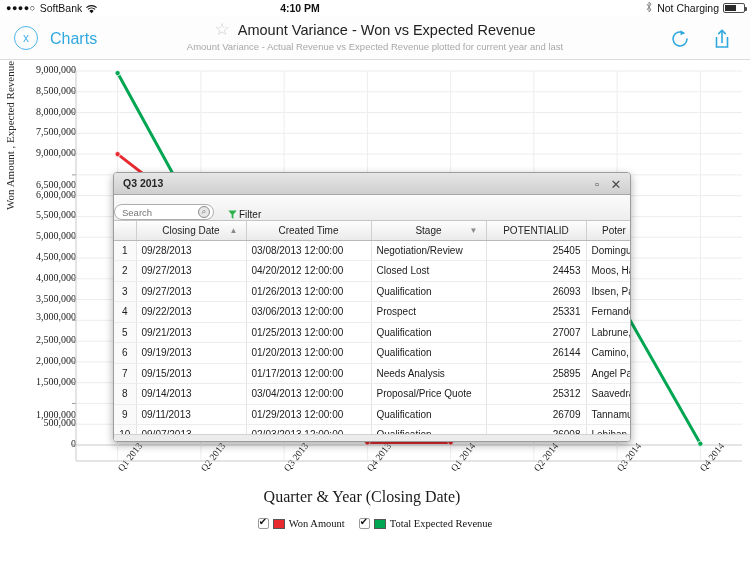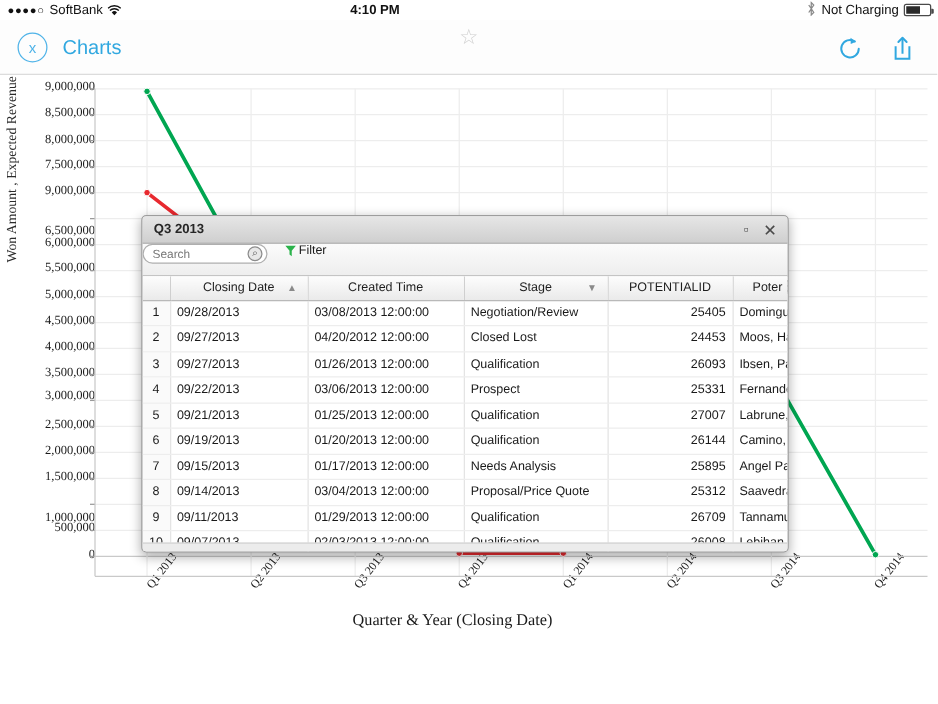--- a/index.html
+++ b/index.html
@@ -74,21 +74,21 @@
     font-family: "Liberation Serif", serif; text-align: right; white-space: nowrap;
   }
   .ytickcol { position: absolute; left: 14px; top: 0; width: 62px; height: 400px; }
   .xtick {
     position: absolute; font-size: 9.5px; color: #1a1a1a;
     transform: rotate(-52deg); transform-origin: left top;
     font-family: "Liberation Serif", serif; white-space: nowrap;
   }
   .xaxis-title {
     position: absolute; left: 0; top: 428px; width: 724px; text-align: center;
-    font-size: 13px; color: #1a1a1a; font-family: "Liberation Serif", serif;
+    font-size: 16px; color: #1a1a1a; font-family: "Liberation Serif", serif;
   }
   .legend {
     position: absolute; left: 0; top: 458px; width: 750px;
     display: flex; align-items: center; justify-content: center; gap: 14px;
     font-size: 10.5px; color: #111; font-family: "Liberation Serif", serif;
   }
   .legend-item { display: flex; align-items: center; gap: 4px; cursor: pointer; }
   .legend-chk {
     width: 11px; height: 11px; border: 1px solid #9a9a9a; background: #fff;
     border-radius: 2px; position: relative; display: inline-block;
@@ -113,21 +113,21 @@
   }
   .popup-btn {
     position: absolute; top: 4px; width: 14px; height: 14px; cursor: pointer;
     display: flex; align-items: center; justify-content: center;
     font-size: 11px; color: #4a4a4a;
   }
   .btn-max { right: 26px; }
   .btn-close { right: 7px; font-size: 13px; }
   .popup-toolbar {
     height: 26px; background: linear-gradient(#fbfbfb, #eeeeee);
-    border-bottom: 1px solid #c4c4c4; display: flex; align-items: flex-start; padding-left: 0; gap: 14px;
+    border-bottom: 1px solid #c4c4c4; display: flex; align-items: flex-end; padding-left: 0; gap: 14px;
   }
   .searchbox {
     width: 100px; height: 16px; border: 1px solid #aeaeae; border-radius: 9px;
     background: #fff; display: flex; align-items: center; position: relative;
   }
   .searchbox input {
     border: none; outline: none; background: transparent;
     font-size: 9.5px; width: 74px; margin-left: 7px; color: #333;
     font-family: "Liberation Sans", sans-serif;
   }
@@ -198,21 +198,23 @@
     </div>
   </div>
 
   <div class="navbar">
     <div class="nav-close">x</div>
     <div class="nav-back-label">Charts</div>
 
     <div class="nav-title-wrap">
       <div class="nav-title-row">
         <span class="nav-star">☆</span>
-      </div>
+        <span class="nav-title">Amount Variance - Won vs Expected Revenue</span>
+      </div>
+      <div class="nav-sub">Amount Variance - Actual Revenue vs Expected Revenue plotted for current year and last</div>
     </div>
 
     <div class="nav-refresh">
       <svg width="24" height="24" viewBox="0 0 24 24">
         <path d="M19 12 a7 7 0 1 1 -3.2 -5.9" stroke="#31a8e0" stroke-width="1.6" fill="none" stroke-linecap="round"></path>
         <path d="M12.4 3.2 L16.8 6.3 L12.6 8.2 Z" fill="#31a8e0"></path>
       </svg>
     </div>
     <div class="nav-share">
       <svg width="24" height="24" viewBox="0 0 24 24">
@@ -319,20 +321,32 @@
         <circle cx="284.125" cy="272.8" r="2.6" fill="#00a651" stroke="#fff" stroke-width="0.8"></circle>
         <circle cx="367.375" cy="187.61111111111111" r="2.6" fill="#00a651" stroke="#fff" stroke-width="0.8"></circle>
         <circle cx="450.625" cy="208.38888888888889" r="2.6" fill="#00a651" stroke="#fff" stroke-width="0.8"></circle>
         <circle cx="533.875" cy="231.24444444444444" r="2.6" fill="#00a651" stroke="#fff" stroke-width="0.8"></circle>
         <circle cx="617.125" cy="237.47777777777776" r="2.6" fill="#00a651" stroke="#fff" stroke-width="0.8"></circle>
         <circle cx="700.375" cy="383.75333333333333" r="2.6" fill="#00a651" stroke="#fff" stroke-width="0.8"></circle>
       </svg>
 
     <div class="xaxis-title">Quarter &amp; Year (Closing Date)</div>
 
+    <div class="legend" id="legend">
+        <div class="legend-item">
+          <span class="legend-chk"></span>
+          <span class="legend-sw" style="background: rgb(232, 41, 47);"></span>
+          <span>Won Amount</span>
+        </div>
+        <div class="legend-item">
+          <span class="legend-chk"></span>
+          <span class="legend-sw" style="background: rgb(0, 166, 81);"></span>
+          <span>Total Expected Revenue</span>
+        </div>
+      </div>
   </div>
 
   <div class="popup">
     <div class="popup-title">
       <span class="t">Q3 2013</span>
       <div class="popup-btn btn-max">▫</div>
       <div class="popup-btn btn-close">✕</div>
     </div>
 
     <div class="popup-toolbar">

